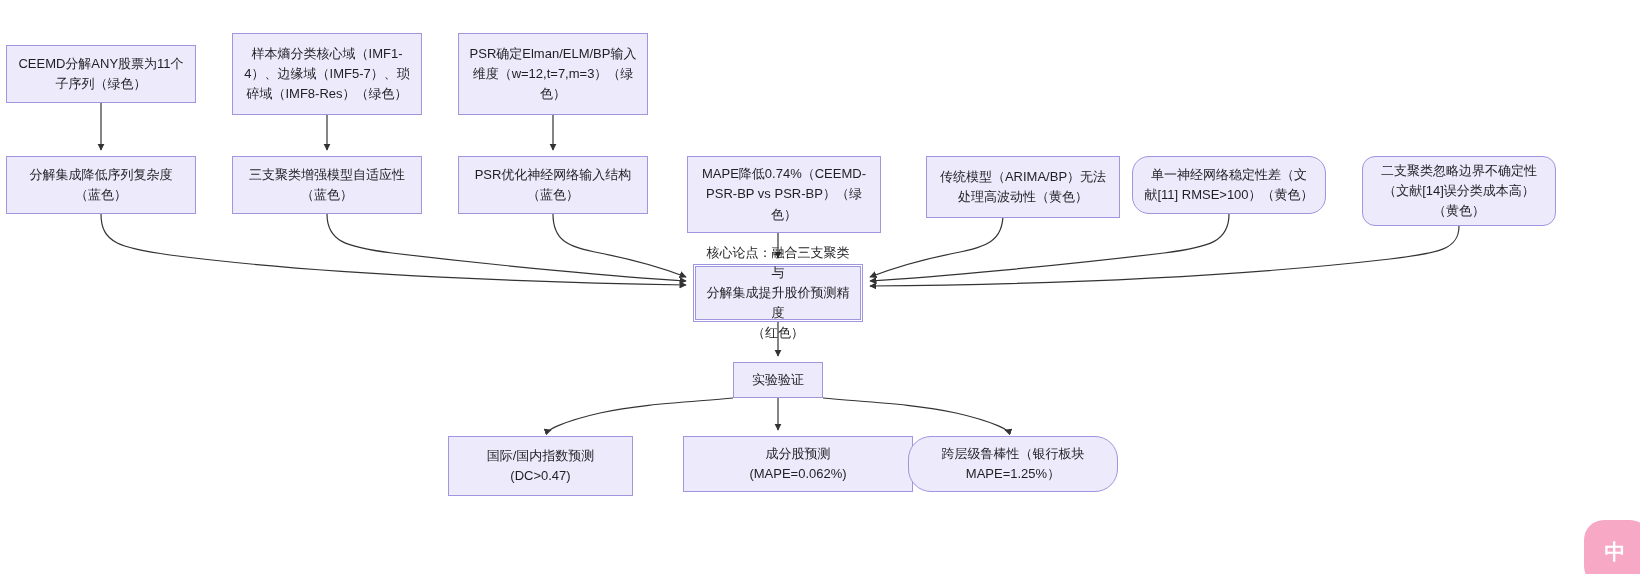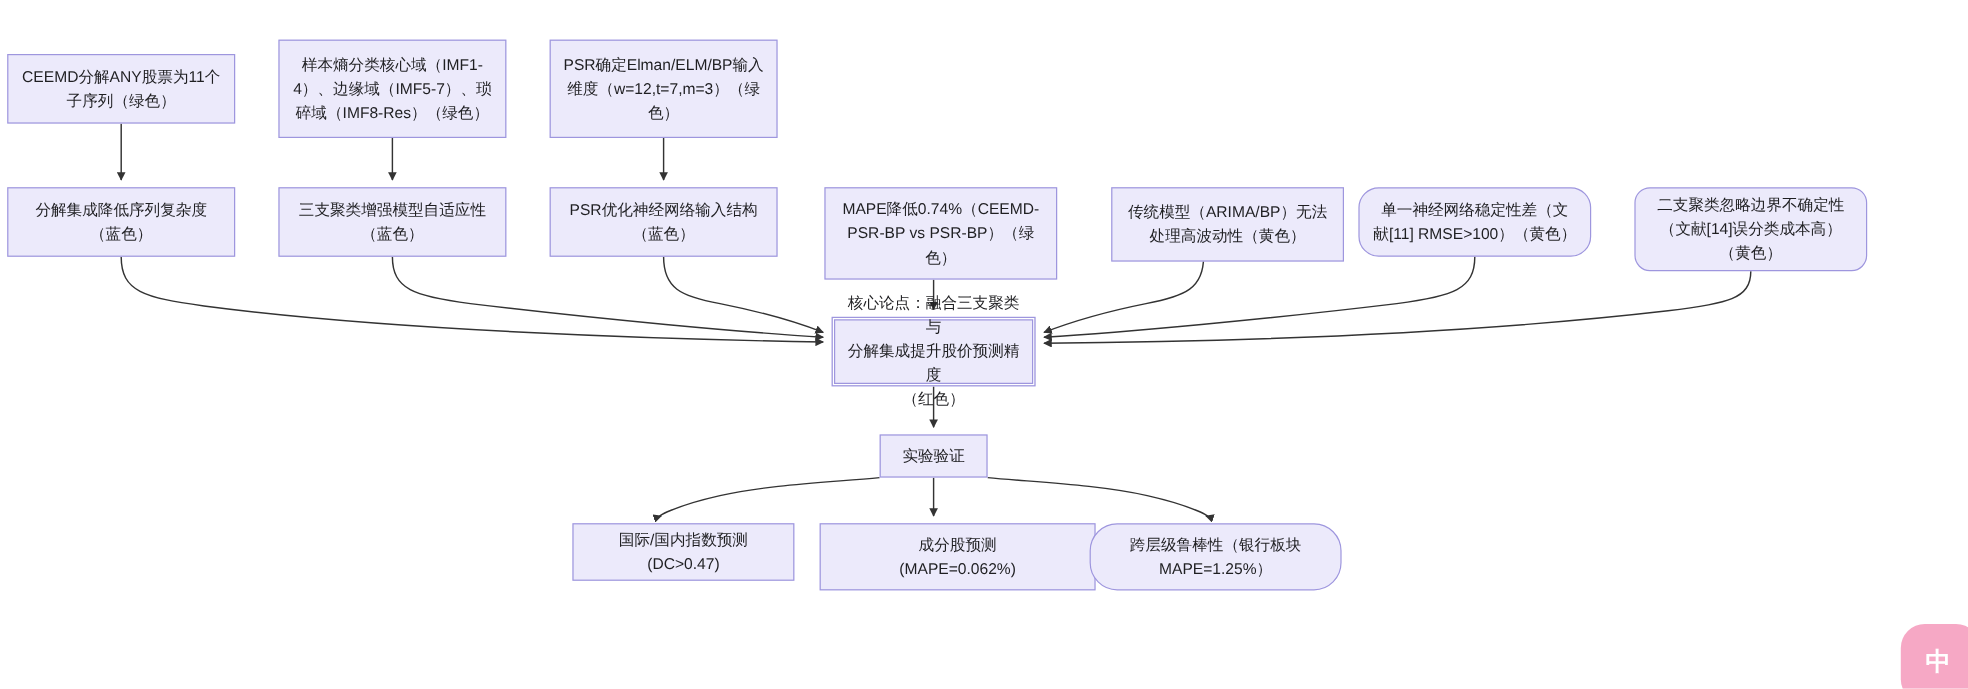--- a/index.html
+++ b/index.html
@@ -165,21 +165,21 @@
   <div class="node core" style="left:693px; top:264px; width:170px; height:58px;">
     <span class="node-text">核心论点：融合三支聚类与
 分解集成提升股价预测精度
 （红色）</span>
   </div>
 
   <div class="node" style="left:733px; top:362px; width:90px; height:36px;">
     <span class="node-text">实验验证</span>
   </div>
 
-  <div class="node" style="left:477px; top:436px; width:185px; height:48px;">
+  <div class="node" style="left:448px; top:436px; width:185px; height:60px;">
     <span class="node-text">国际/国内指数预测
 (DC&gt;0.47)</span>
   </div>
 
   <div class="node" style="left:683px; top:436px; width:230px; height:56px;">
     <span class="node-text">成分股预测
 (MAPE=0.062%)</span>
   </div>
 
   <div class="node" style="left:908px; top:436px; width:210px; height:56px;border-radius:23px;">

